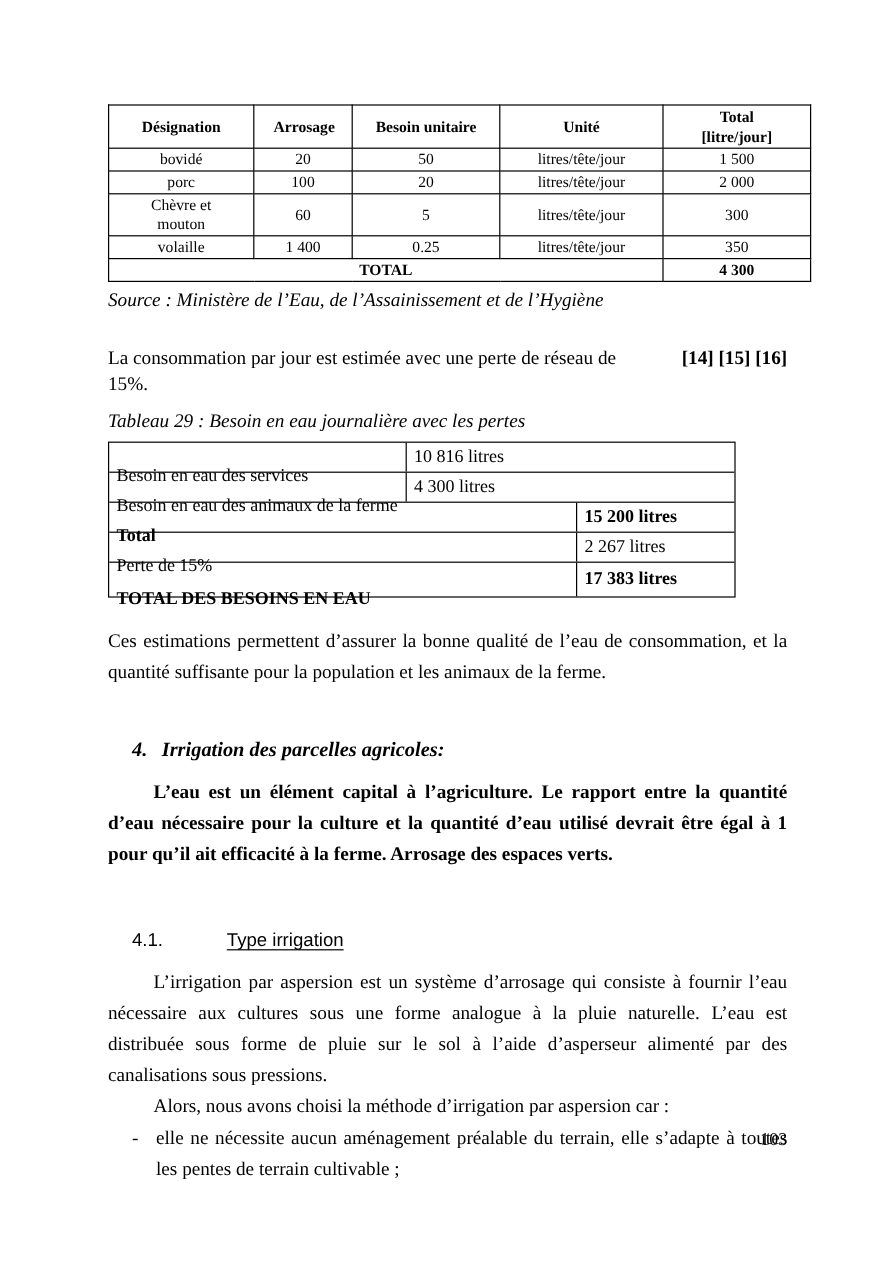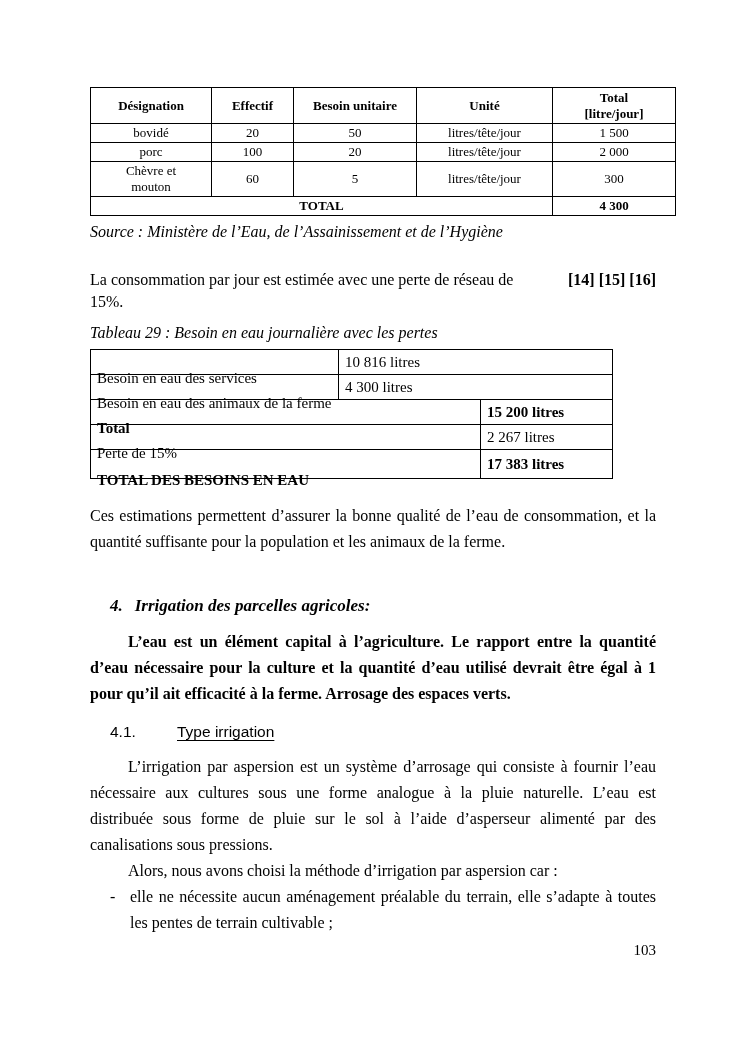--- a/index.html
+++ b/index.html
@@ -47,22 +47,22 @@
 
   .para { font-size:16px; line-height:26px; text-align:justify; }
   .estimations { margin-top:24px; }
 
   .h4 { margin-top:38px; margin-left:20px; font-size:17px; font-weight:bold; font-style:italic; line-height:26px; display:flex; }
   .h4 .num { margin-right:12px; }
 
   .para-indent { text-indent:38px; }
   .p4 { margin-top:10px;font-weight:bold; }
 
-  .h41 { margin-top:13px; margin-left:20px; font-family:"Liberation Sans","DejaVu Sans",sans-serif;
-         font-size:15.5px; line-height:24px; display:flex; }
+  .h41 { margin-top:46px; margin-left:20px; font-family:"Liberation Sans","DejaVu Sans",sans-serif;
+         font-size:15.5px; line-height:24px; display:flex;gap:12px; }
   .h41 .num { width:67px; }
   .h41 .ttl { text-decoration:underline; text-underline-offset:3px; }
 
   .p41 { margin-top:10px; }
   .alors { text-indent:38px; }
 
   .bullet { display:flex; margin-left:20px; }
   .bullet .marker { width:20px; font-size:16px; line-height:26px; }
   .bullet .btxt { width:526px; font-size:16px; line-height:26px; text-align:justify; }
 
@@ -71,21 +71,21 @@
 </head>
 <body>
 
 <div class="page">
   <div class="content">
 
     <table class="t1">
       <tbody>
           <tr>
         <th class="c0">Désignation</th>
-        <th class="c1">Effectif</th>
+        <th class="c1">Arrosage</th>
         <th class="c2">Besoin unitaire</th>
         <th class="c3">Unité</th>
         <th class="c4">Total [litre/jour]</th>
       </tr>
       <tr>
         <td>bovidé</td>
         <td>20</td>
         <td>50</td>
         <td>litres/tête/jour</td>
         <td>1 500</td>
@@ -96,20 +96,27 @@
         <td>20</td>
         <td>litres/tête/jour</td>
         <td>2 000</td>
       </tr>
       <tr>
         <td>Chèvre et mouton</td>
         <td>60</td>
         <td>5</td>
         <td>litres/tête/jour</td>
         <td>300</td>
+      </tr>
+      <tr>
+        <td>volaille</td>
+        <td>1 400</td>
+        <td>0.25</td>
+        <td>litres/tête/jour</td>
+        <td>350</td>
       </tr>
       <tr class="total">
         <td colspan="4">TOTAL</td>
         <td>4 300</td>
       </tr>
     </tbody>
       </table>
 
     <div class="source-note">Source : Ministère de l’Eau, de l’Assainissement et de l’Hygiène</div>
 

